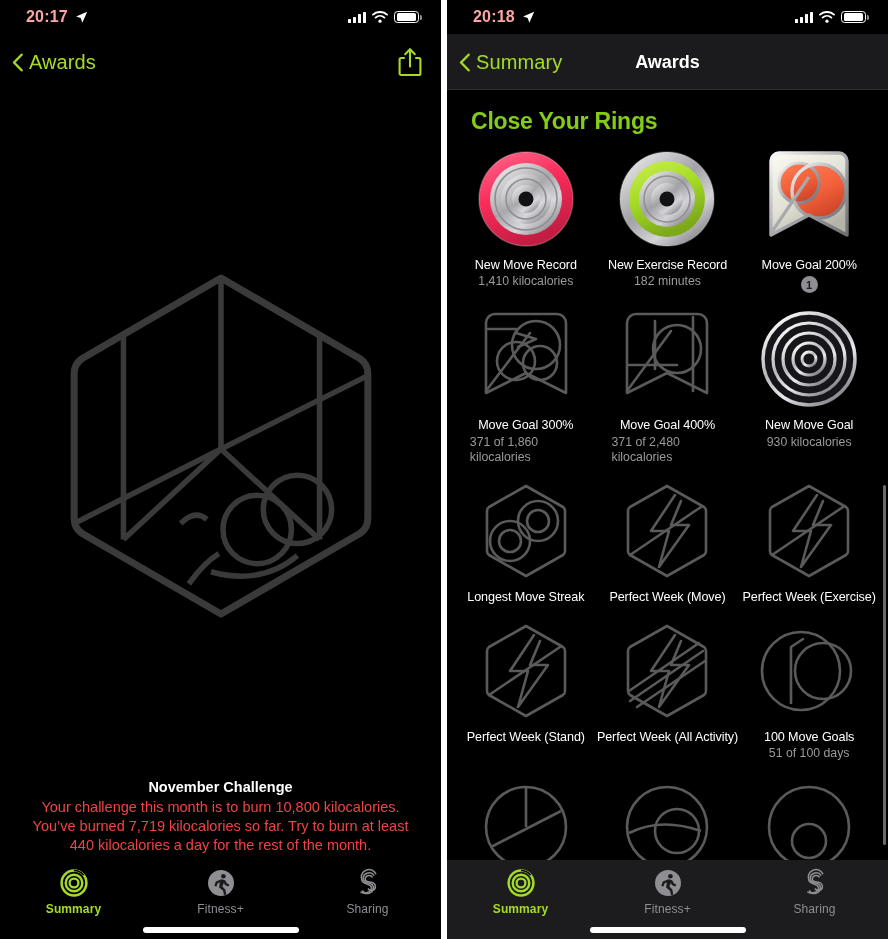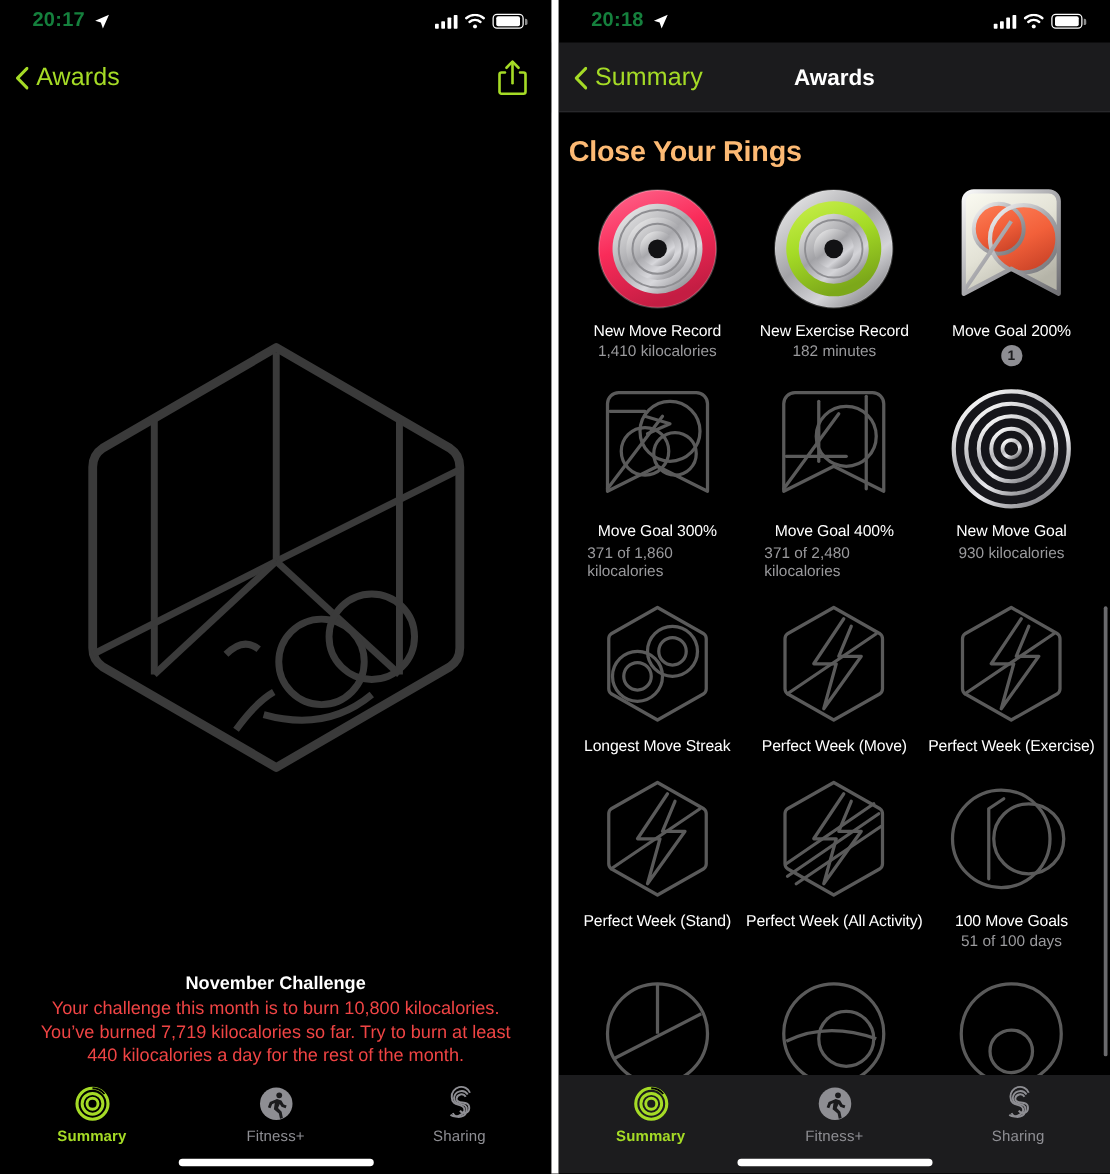--- a/index.html
+++ b/index.html
@@ -15,21 +15,21 @@
   
   .phone { position:relative; height:939px; background:#000; overflow:hidden; }
   .phone.left  { width:441px; }
   .divider { width:6px; height:939px; background:#fff; flex:0 0 6px; }
   .phone.right { width:441px; }
 
   
   .statusbar {
     height:34px; display:flex; align-items:center;
     justify-content:space-between; padding:0 22px 0 26px;
-    color:#15803d; font-size:16px; font-weight:bold; letter-spacing:.2px;
+    color:#fca5a5; font-size:16px; font-weight:bold; letter-spacing:.2px;
   }
   .sb-left { display:flex; align-items:center; gap:7px; }
   .sb-right { display:flex; align-items:center; gap:6px; }
   .loc-arrow { display:inline-block; width:13px; height:13px; }
   .signal { display:flex; align-items:flex-end; gap:2px; height:12px; }
   .signal i { width:3px; background:#fff; border-radius:.6px; display:block; }
   .signal i:nth-child(1){height:4px;} .signal i:nth-child(2){height:6.5px;}
   .signal i:nth-child(3){height:9px;} .signal i:nth-child(4){height:11.5px;}
   .wifi { width:16px; height:12px; }
   .battery {
@@ -98,22 +98,22 @@
     position:absolute; bottom:6px; left:50%; transform:translateX(-50%);
     width:156px; height:6px; background:#fff; border-radius:3px;
   }
 
   
   .awards-scroll {
     position:relative; height:calc(939px - 34px - 56px);
     overflow:hidden; background:#000;
   }
   .section-title {
-    font-size:23px; font-weight:bold; color:#fdba74;
-    padding:18px 0 12px 8px; letter-spacing:-.2px;
+    font-size:23px; font-weight:bold; color:#84cc16;
+    padding:18px 0 12px 24px; letter-spacing:-.2px;
   }
   .grid {
     display:grid; grid-template-columns:repeat(3,1fr);
     row-gap:10px; padding:0 8px;
   }
   .award { display:flex; flex-direction:column; align-items:center; cursor:pointer; }
   .award-art { width:104px; height:104px; display:block; }
   .award-name {
     margin-top:7px; font-size:12.6px; color:#fff; text-align:center;
     line-height:1.22; letter-spacing:-.1px;

